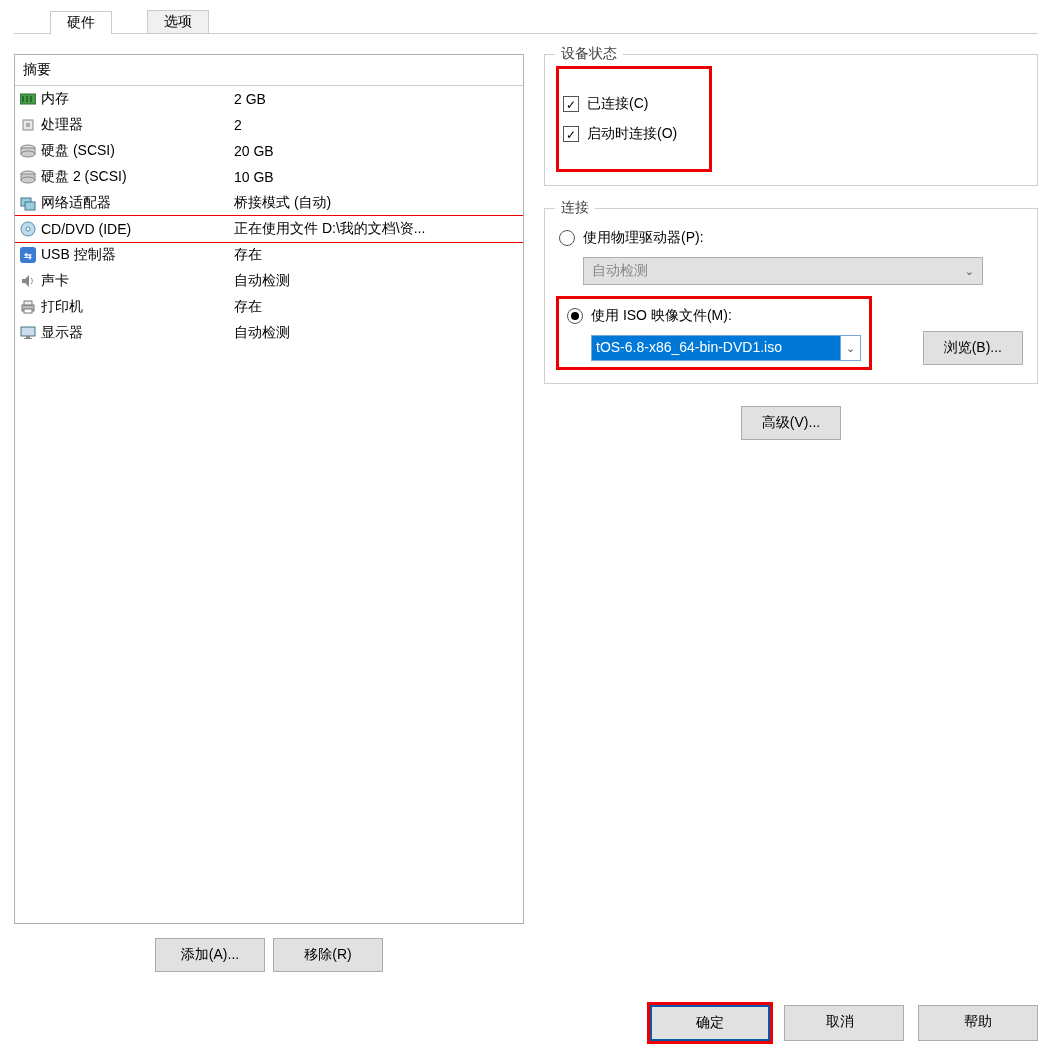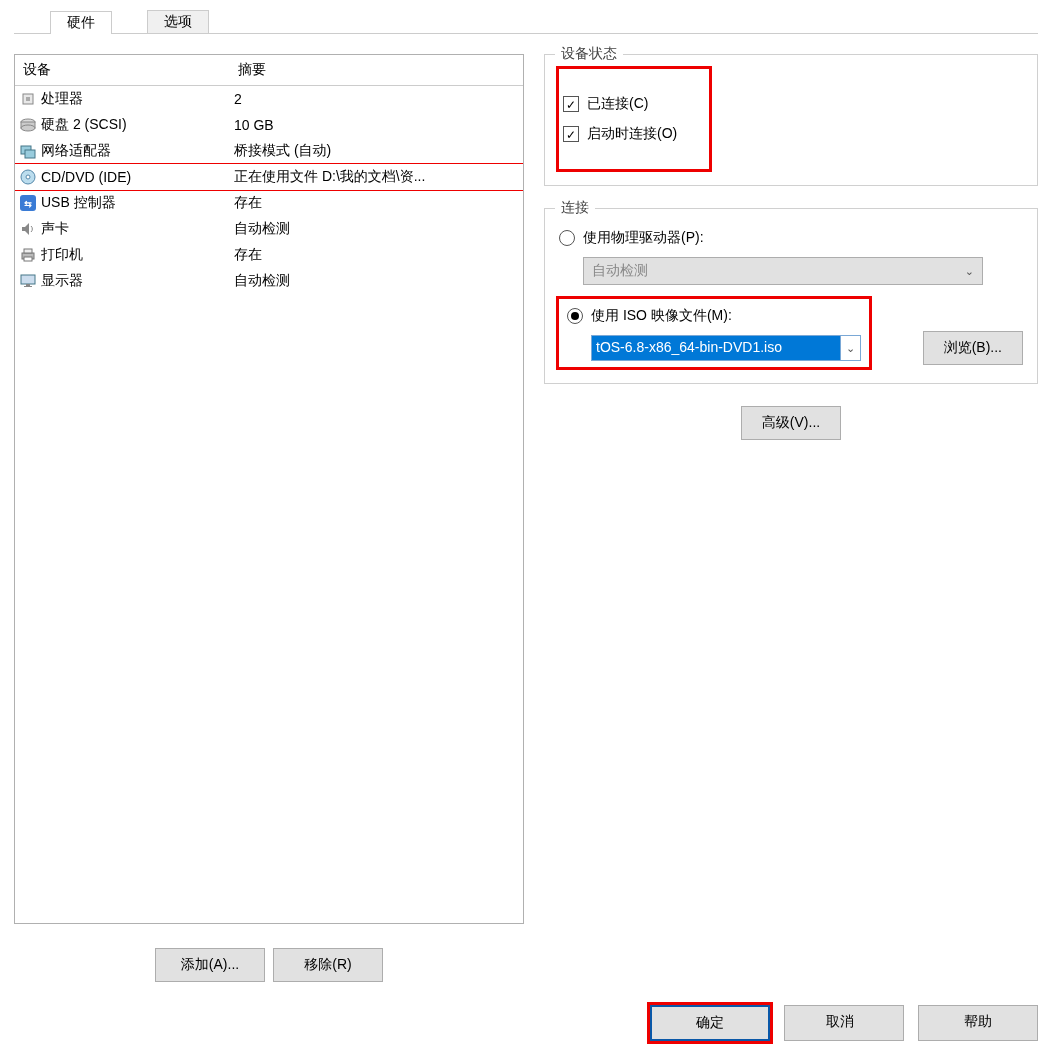--- a/index.html
+++ b/index.html
@@ -67,21 +67,21 @@
   .row.selected {
     background: #fff;
     outline: 1px solid #e00;
   }
   .row .icon {
     width: 18px; height: 16px;
     display: inline-flex; align-items: center; justify-content: center;
     margin-right: 4px;
   }
   .row .col-dev { display: flex; align-items: center; }
-  .left-buttons { margin-top: 24px; display: flex; gap: 8px; justify-content: center; }
+  .left-buttons { margin-top: 14px; display: flex; gap: 8px; justify-content: center; }
   .btn {
     border: 1px solid #adadad;
     background: #e1e1e1;
     padding: 7px 20px;
     min-width: 110px;
     text-align: center;
   }
   .right-col { flex: 1; }
   .fieldset {
     border: 1px solid #d0d0d0;
@@ -153,35 +153,61 @@
   <div class="tabs-inner">
     <div class="tab active">硬件</div>
     <div class="tab">选项</div>
   </div>
 </div>
 
 <div class="content">
   <div class="left-col">
     <div class="device-list">
       <div class="dl-header">
-        <div class="col-dev">设备</div>
         <div class="col-sum">摘要</div>
       </div>
       <div id="device-rows">
+          <div class="row">
+            <div class="col-dev">
+              <span class="icon">
+                <svg width="16" height="12">
+                  <rect width="16" height="10" y="1" fill="#4a9b4a" stroke="#2a6a2a"></rect>
+                  <rect x="2" y="3" width="2" height="6" fill="#2a6a2a"></rect>
+                  <rect x="6" y="3" width="2" height="6" fill="#2a6a2a"></rect>
+                  <rect x="10" y="3" width="2" height="6" fill="#2a6a2a"></rect>
+                </svg>
+              </span>
+              <span>内存</span>
+            </div>
+            <div class="col-sum">2 GB</div>
+          </div>
           <div class="row">
             <div class="col-dev">
               <span class="icon">
                 <svg width="16" height="16">
                   <rect x="3" y="3" width="10" height="10" fill="#e8e8e8" stroke="#888"></rect>
                   <rect x="6" y="6" width="4" height="4" fill="#aaa"></rect>
                 </svg>
               </span>
               <span>处理器</span>
             </div>
             <div class="col-sum">2</div>
+          </div>
+          <div class="row">
+            <div class="col-dev">
+              <span class="icon">
+                <svg width="16" height="14">
+                  <ellipse cx="8" cy="4" rx="7" ry="3" fill="#ddd" stroke="#888"></ellipse>
+                  <rect x="1" y="4" width="14" height="6" fill="#ccc" stroke="#888"></rect>
+                  <ellipse cx="8" cy="10" rx="7" ry="3" fill="#ccc" stroke="#888"></ellipse>
+                </svg>
+              </span>
+              <span>硬盘 (SCSI)</span>
+            </div>
+            <div class="col-sum">20 GB</div>
           </div>
           <div class="row">
             <div class="col-dev">
               <span class="icon">
                 <svg width="16" height="14">
                   <ellipse cx="8" cy="4" rx="7" ry="3" fill="#ddd" stroke="#888"></ellipse>
                   <rect x="1" y="4" width="14" height="6" fill="#ccc" stroke="#888"></rect>
                   <ellipse cx="8" cy="10" rx="7" ry="3" fill="#ccc" stroke="#888"></ellipse>
                 </svg>
               </span>

